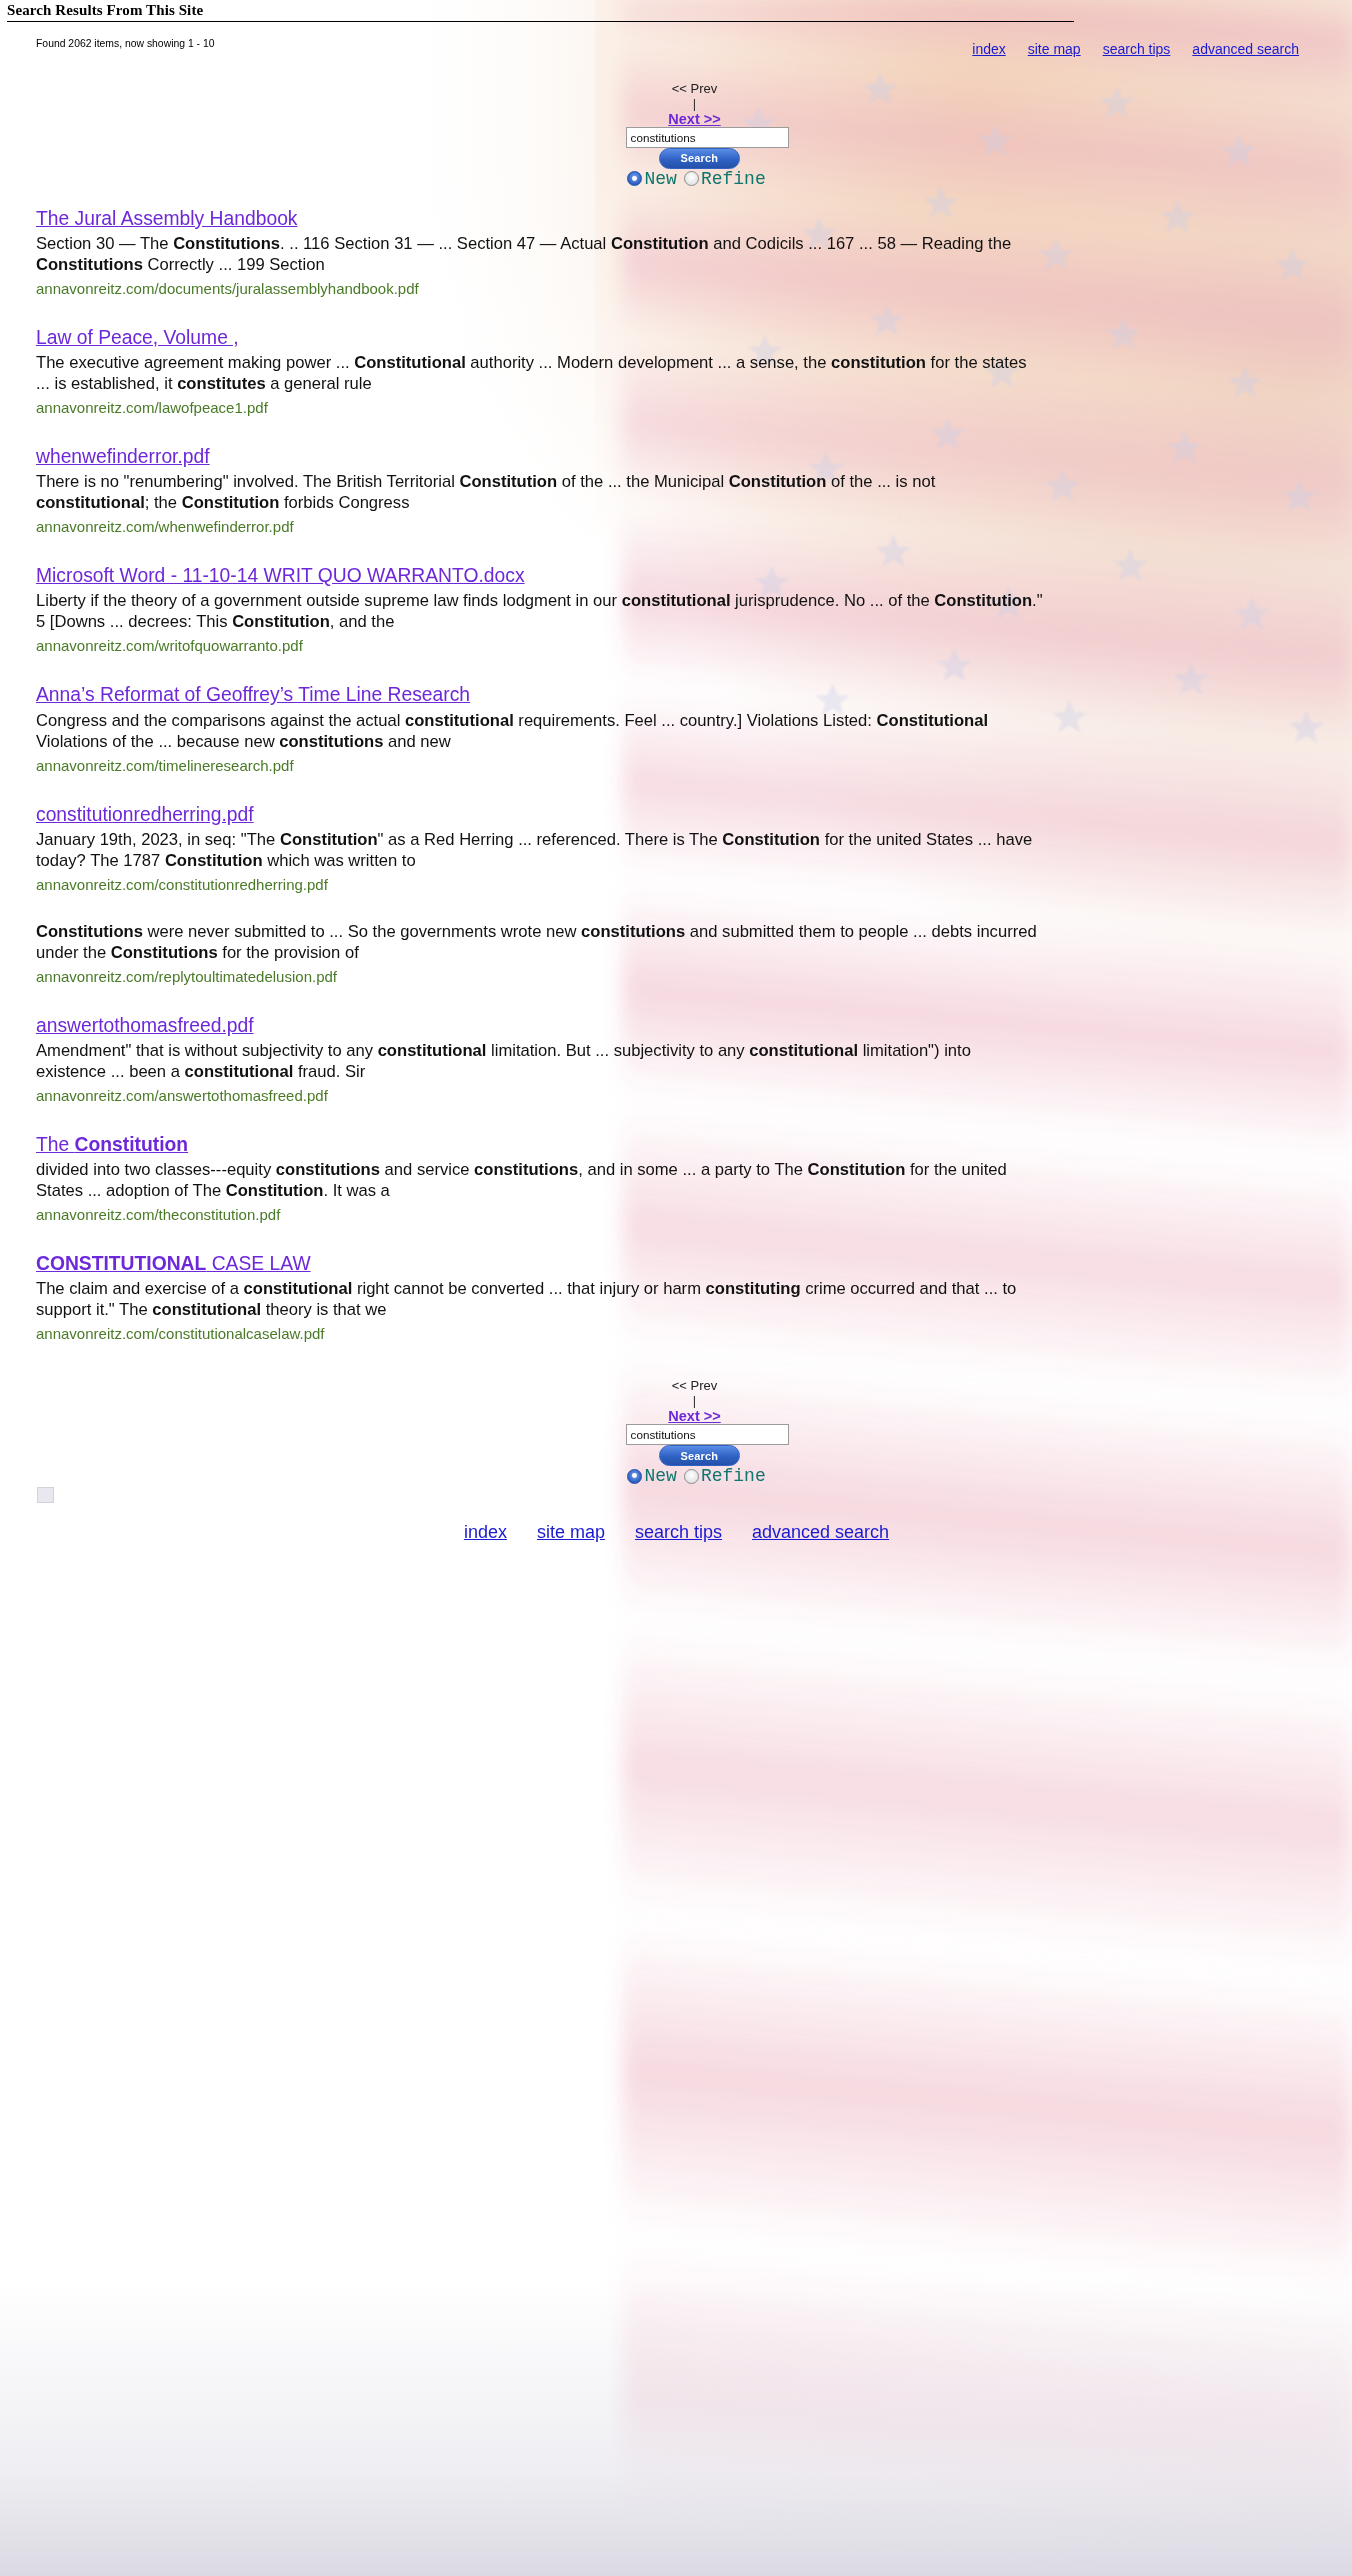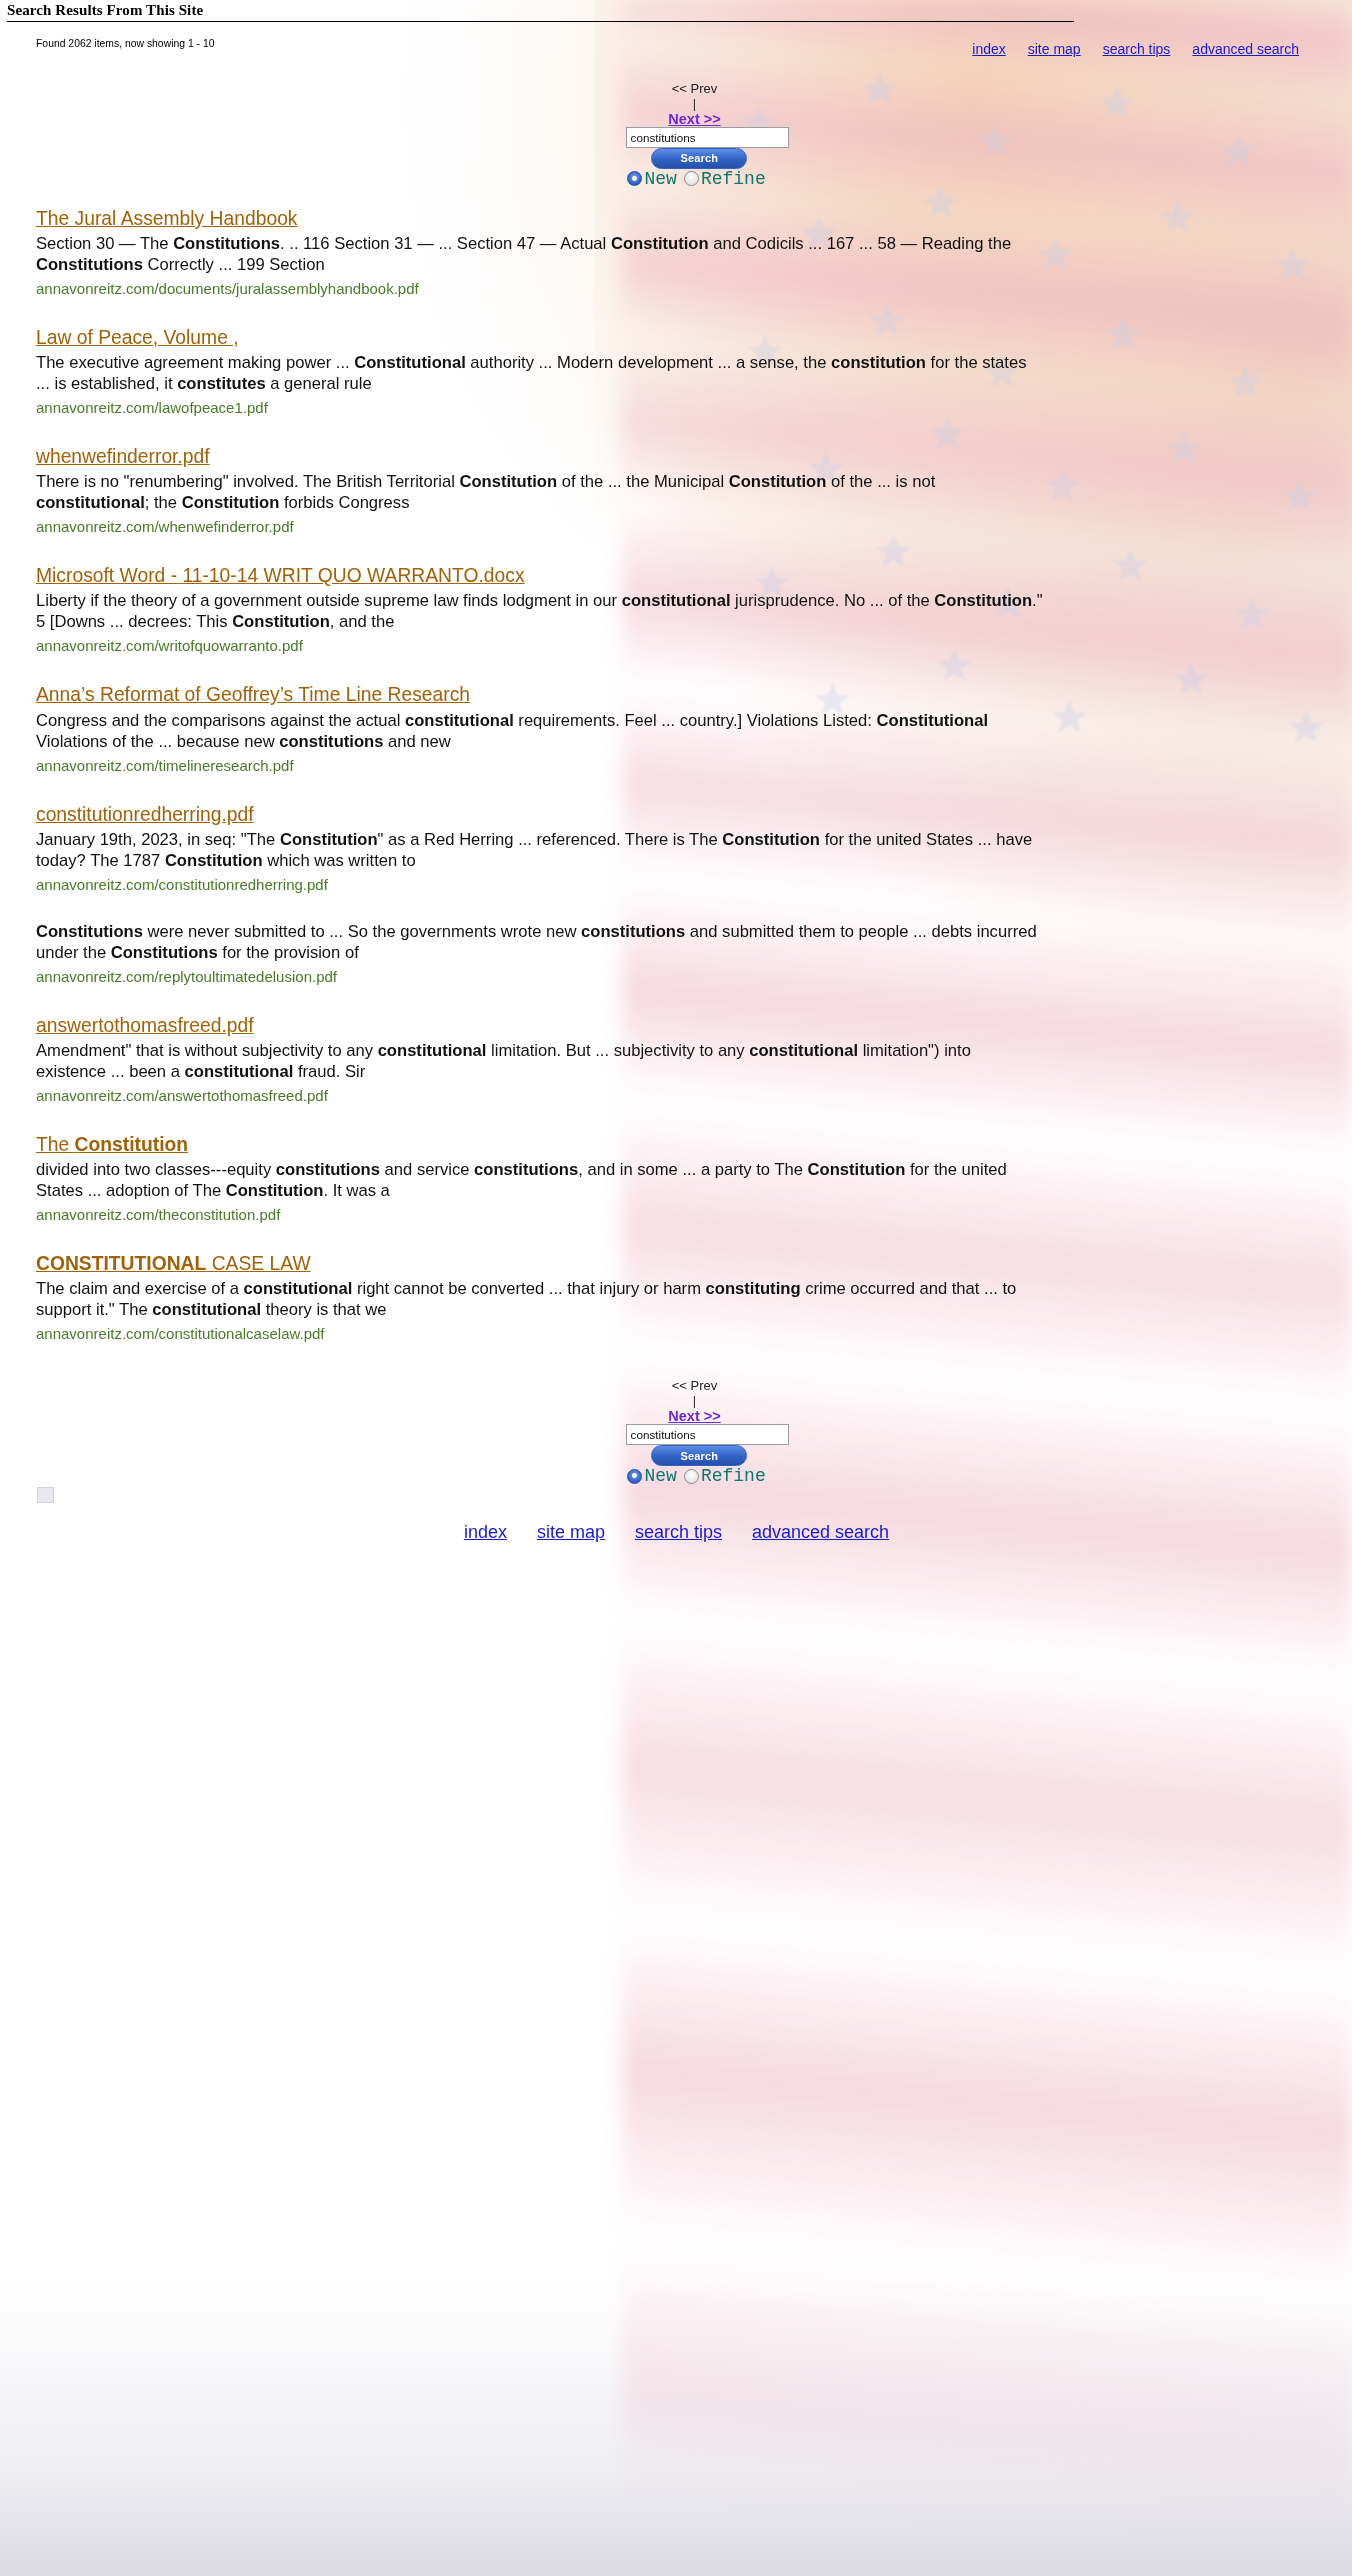--- a/index.html
+++ b/index.html
@@ -178,21 +178,21 @@
     border: 0.7px solid #9b9b9b;
     background: #fff;
     font-size: 11.7px;
     padding: 0 4.1px;
     color: #111;
     font-family: "Liberation Sans", sans-serif;
     box-sizing: border-box;
   }
   .search-btn {
     margin-left: 9.7px;
-    width: 96px;
+    width: 81px;
     height: 21px;
     border-radius: 10.4px;
     border: 0.7px solid #2f62c4;
     background: linear-gradient(180deg, #5b8ee6 0%, #2f62c4 55%, #2450aa 100%);
     color: #fff;
     font-size: 11px;
     font-weight: bold;
     letter-spacing: 0.2px;
     cursor: pointer;
     font-family: "Liberation Sans", sans-serif;
@@ -238,21 +238,21 @@
   .results {
     padding: 18px 0 0 36px;
     width: 1035px;
   }
   .result {
     margin-bottom: 29px;
   }
   .result-title {
     display: block;
     font-size: 19.3px;
-    color: #a16207;
+    color: #6d28d9;
     text-decoration: underline;
     line-height: 1.2;
     margin-bottom: 4.1px;
     font-family: "Liberation Sans", sans-serif;
   }
   .result-snippet {
     font-size: 16.6px;
     color: #111;
     line-height: 1.26;
     max-width: 1008px;

